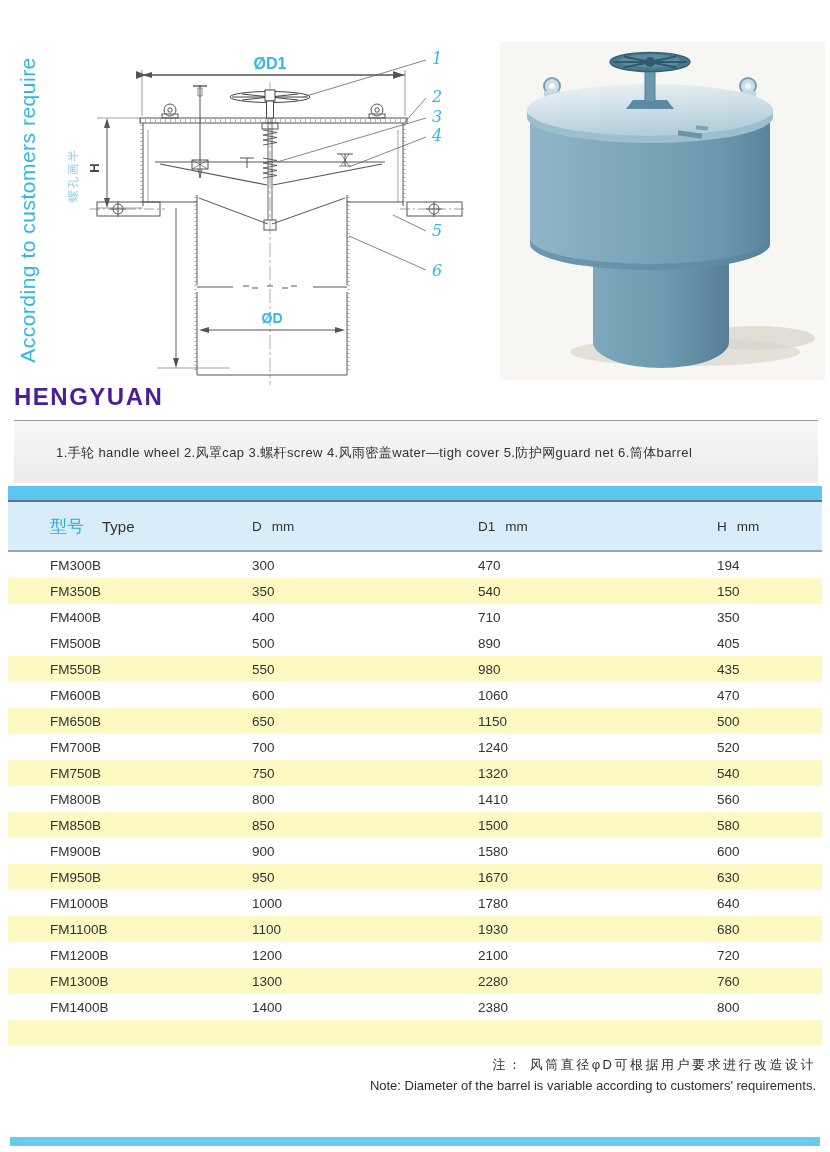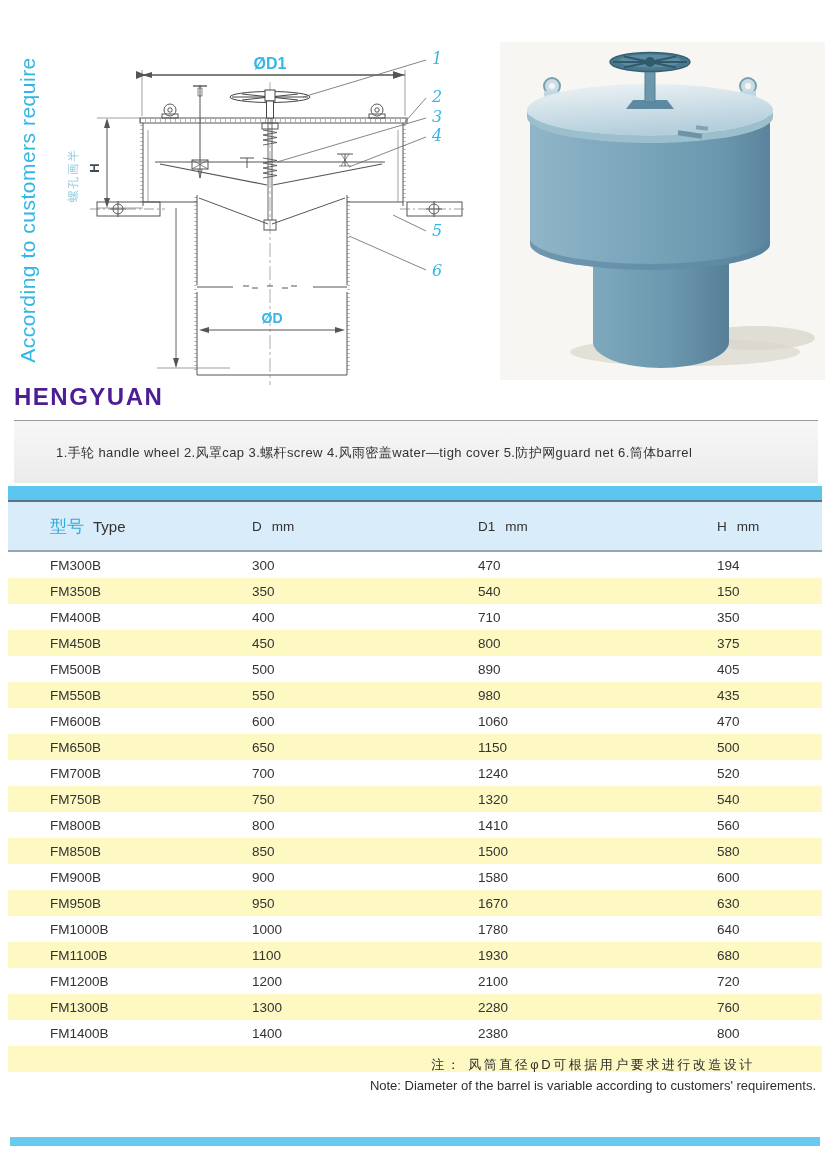--- a/index.html
+++ b/index.html
@@ -24,27 +24,27 @@
   .tblwrap{position:absolute;left:8px;top:502px;width:814px;}
   table{width:100%;border-collapse:collapse;table-layout:fixed;font-size:13.5px;color:#333;}
   col.ct{width:232px}col.cd{width:228px}col.cd1{width:238px}col.ch{width:116px}
   thead th{height:46px;background:#d8ecf9;text-align:left;vertical-align:middle;
     font-weight:normal;border-bottom:2px solid #97a7b2;}
   th.c0,td.c0{padding-left:42px;}
   th.c1,td.c1{padding-left:12px;}
   th.c2,td.c2{padding-left:10px;}
   th.c3,td.c3{padding-left:11px;}
   .hcn{color:#2fa9dd;font-size:17px;margin-top:23px;}
-  .hen{font-size:15px;color:#333;margin-left:9px;}
+  .hen{font-size:15px;color:#333;margin-left:18px;}
   .unit{margin-left:10px;}
   tbody td{height:26px;padding-top:0;padding-bottom:0;}
   tbody tr.alt{background:#fef9c3;}
   .notes{position:absolute;right:14px;top:1055px;text-align:right;font-size:13px;
     color:#2e2e2e;line-height:1.6;}
-  .note-cn{letter-spacing:2.5px;text-align:center;}
+  .note-cn{letter-spacing:2.5px;}
   .bottom-bar{position:absolute;left:10px;top:1137px;width:810px;height:9px;background:#67caee;}
   svg text{font-family:"Liberation Sans",sans-serif;}
   text.callout{font-family:"DejaVu Serif",serif;font-style:italic;font-size:16px;fill:#35b6e6;}
   text.dim{fill:#35b6e6;font-weight:bold;}
 </style>
 </head>
 <body>
 
 <div class="page">
 
@@ -285,26 +285,20 @@
             <td class="c1">350</td>
             <td class="c2">540</td>
             <td class="c3">150</td>
           </tr>
           <tr>
             <td class="c0">FM400B</td>
             <td class="c1">400</td>
             <td class="c2">710</td>
             <td class="c3">350</td>
           </tr>
-          <tr class="alt">
-            <td class="c0">FM450B</td>
-            <td class="c1">450</td>
-            <td class="c2">800</td>
-            <td class="c3">375</td>
-          </tr>
           <tr>
             <td class="c0">FM500B</td>
             <td class="c1">500</td>
             <td class="c2">890</td>
             <td class="c3">405</td>
           </tr>
           <tr class="alt">
             <td class="c0">FM550B</td>
             <td class="c1">550</td>
             <td class="c2">980</td>

